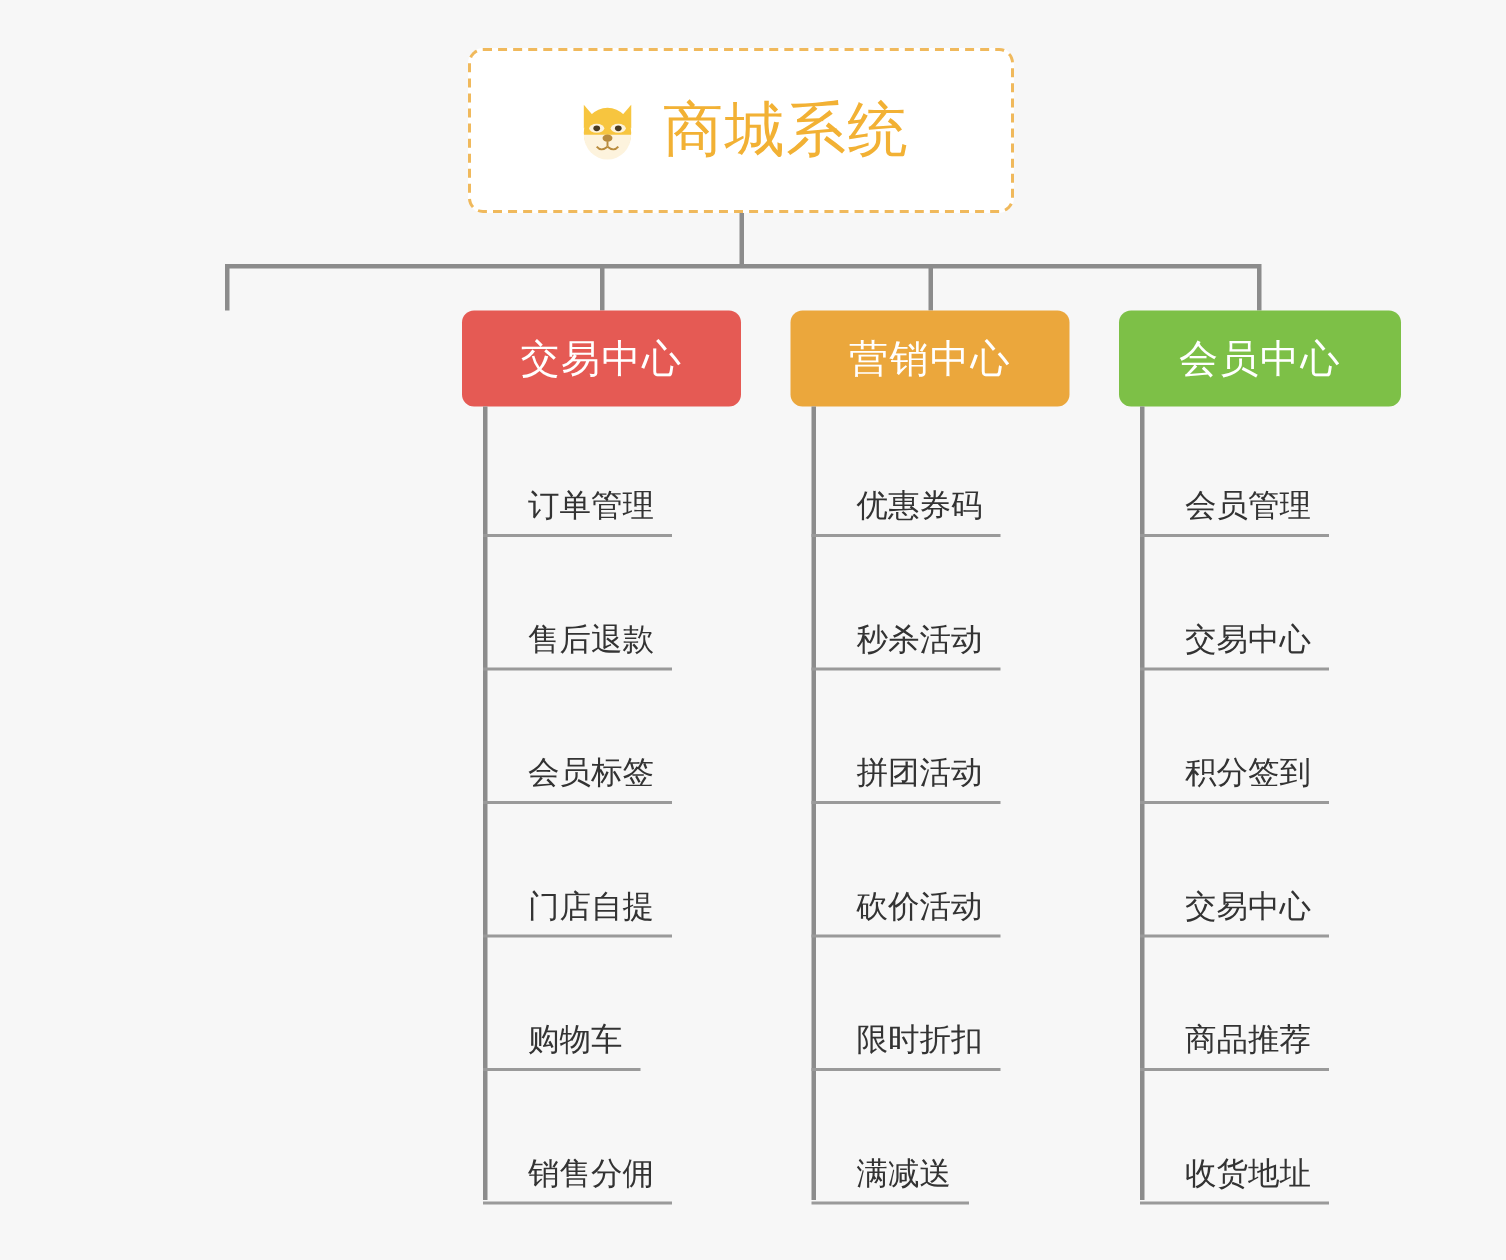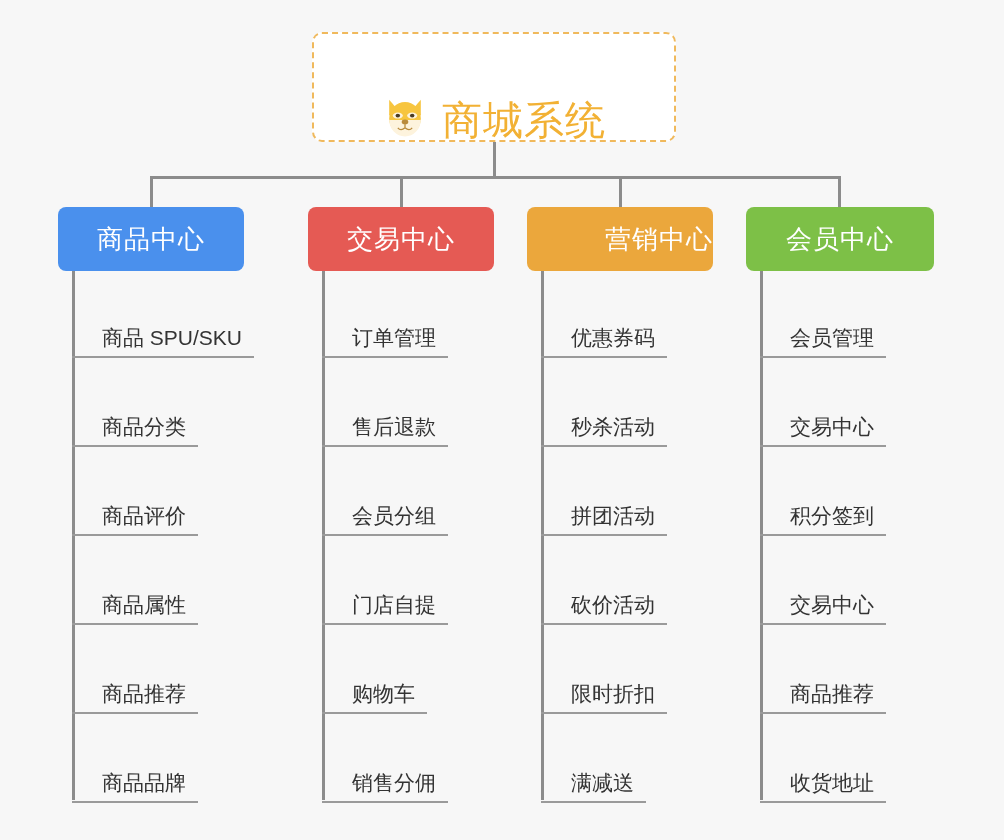--- a/index.html
+++ b/index.html
@@ -28,21 +28,21 @@
     position: absolute;
     left: 312px;
     top: 32px;
     width: 364px;
     height: 110px;
     box-sizing: border-box;
     background: #ffffff;
     border: 2px dashed #f0b95c;
     border-radius: 10px;
     display: flex;
-    align-items: flex-end;
+    align-items: center;
     justify-content: center;
     gap: 14px;
   }
   .root-emoji {
     width: 46px;
     height: 46px;
     position: relative;
     flex: 0 0 auto;
     display: block;
   }
@@ -148,74 +148,48 @@
     <span class="root-title">商城系统</span>
   </div>
 
   <div class="conn conn-v-root"></div>
   <div class="conn conn-bus"></div>
   <div class="conn conn-drop" style="left:150px"></div>
   <div class="conn conn-drop" style="left:400px"></div>
   <div class="conn conn-drop" style="left:619px"></div>
   <div class="conn conn-drop" style="left:838px"></div>
 
-<div class="column" style="left: 58px; width: 186px;">
-      <div class="cat-box" style="background: rgb(74, 144, 237); width: 186px;">
-        <span>商品中心</span>
-      </div>
-      <ul class="leaf-list" style="height: 529px;">
-        <div class="spine" style="height: 529px;"></div>
-        <li class="leaf" style="top: 84px;">
-          <span class="leaf-label">商品 SPU/SKU</span>
-        </li>
-        <li class="leaf" style="top: 173px;">
-          <span class="leaf-label">商品分类</span>
-        </li>
-        <li class="leaf" style="top: 262px;">
-          <span class="leaf-label">商品评价</span>
-        </li>
-        <li class="leaf" style="top: 351px;">
-          <span class="leaf-label">商品属性</span>
-        </li>
-        <li class="leaf" style="top: 440px;">
-          <span class="leaf-label">商品推荐</span>
-        </li>
-        <li class="leaf" style="top: 529px;">
-          <span class="leaf-label">商品品牌</span>
-        </li>
-      </ul>
-    </div>
     <div class="column" style="left: 308px; width: 186px;">
       <div class="cat-box" style="background: rgb(229, 90, 84); width: 186px;">
         <span>交易中心</span>
       </div>
       <ul class="leaf-list" style="height: 529px;">
         <div class="spine" style="height: 529px;"></div>
         <li class="leaf" style="top: 84px;">
           <span class="leaf-label">订单管理</span>
         </li>
         <li class="leaf" style="top: 173px;">
           <span class="leaf-label">售后退款</span>
         </li>
         <li class="leaf" style="top: 262px;">
-          <span class="leaf-label">会员分组</span>
+          <span class="leaf-label">会员标签</span>
         </li>
         <li class="leaf" style="top: 351px;">
           <span class="leaf-label">门店自提</span>
         </li>
         <li class="leaf" style="top: 440px;">
           <span class="leaf-label">购物车</span>
         </li>
         <li class="leaf" style="top: 529px;">
           <span class="leaf-label">销售分佣</span>
         </li>
       </ul>
     </div>
     <div class="column" style="left: 527px; width: 186px;">
-      <div class="cat-box" style="background: rgb(235, 167, 60); width: 186px; justify-content: flex-end;">
+      <div class="cat-box" style="background: rgb(235, 167, 60); width: 186px;">
         <span>营销中心</span>
       </div>
       <ul class="leaf-list" style="height: 529px; text-decoration: underline;">
         <div class="spine" style="height: 529px;"></div>
         <li class="leaf" style="top: 84px;">
           <span class="leaf-label">优惠券码</span>
         </li>
         <li class="leaf" style="top: 173px;">
           <span class="leaf-label">秒杀活动</span>
         </li>

